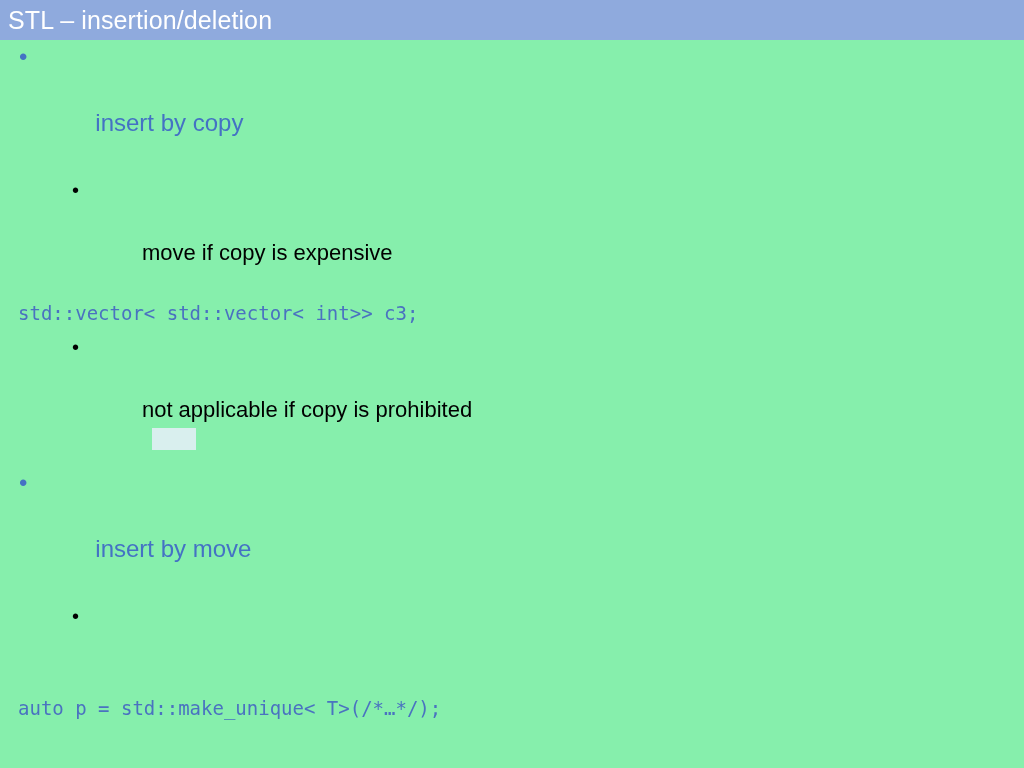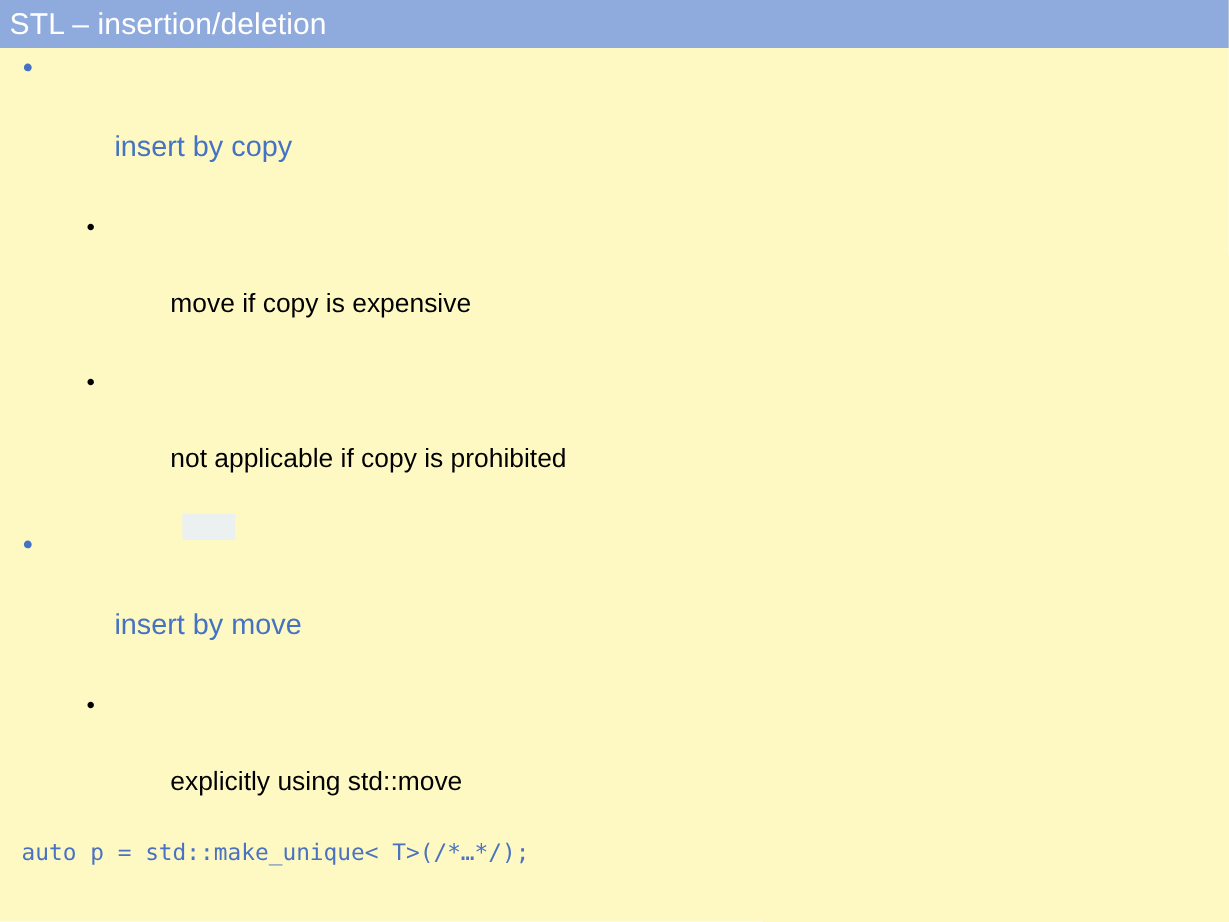--- a/index.html
+++ b/index.html
@@ -10,21 +10,21 @@
     width: 1024px;
     height: 768px;
     background: #ffffff;
     font-family: "Liberation Sans", sans-serif;
     overflow: hidden;
   }
   .slide {
     position: relative;
     width: 1024px;
     height: 768px;
-    background: #fef9c3;
+    background: #86efac;
   }
 
   
   .title-bar {
     position: absolute;
     left: 0;
     top: 0;
     width: 1024px;
     height: 40px;
     background: #8FAADD;
@@ -135,39 +135,39 @@
       <div class="line b1">
         <span class="dot">•</span>
         <span>insert by copy</span>
       </div>
       <div class="sp-small"></div>
 
       <div class="line b2">
         <span class="dot">•</span>
         <span>move if copy is expensive</span>
       </div>
+      <div class="line code">std::vector&lt; std::vector&lt; int&gt;&gt; c3;</div>
       <div class="sp-after-code"></div>
 
       <div class="line b2">
         <span class="dot">•</span>
         <span>not applicable if copy is prohibited</span>
       </div>
     </div>
 
     <div class="sp-section"></div>
 
     <div>
       <div class="line b1">
         <span class="dot">•</span>
         <span>insert by move</span>
       </div>
       <div class="sp-small"></div>
 
       <div class="line b2">
         <span class="dot">•</span>
-        <span>explicitly using std::move</span>
       </div>
       <div class="line code">auto p = std::make_unique&lt; T&gt;(/*…*/);</div>
 
     </div>
 
   </div>
 </div>
 
 </body></html>

